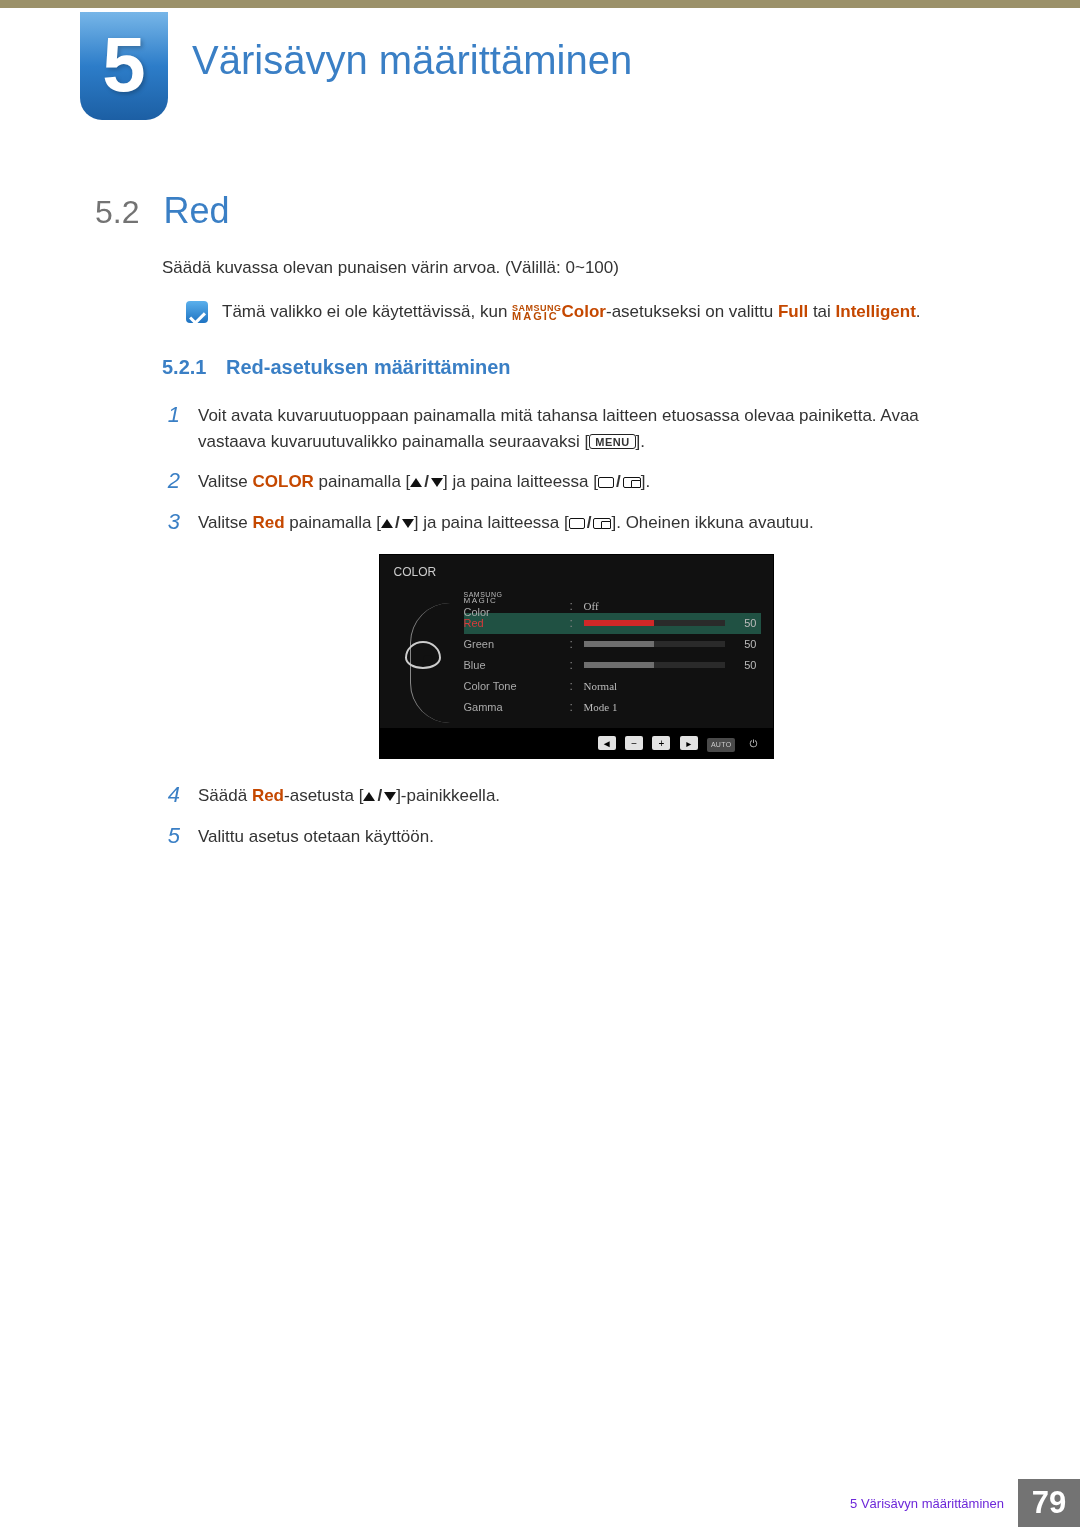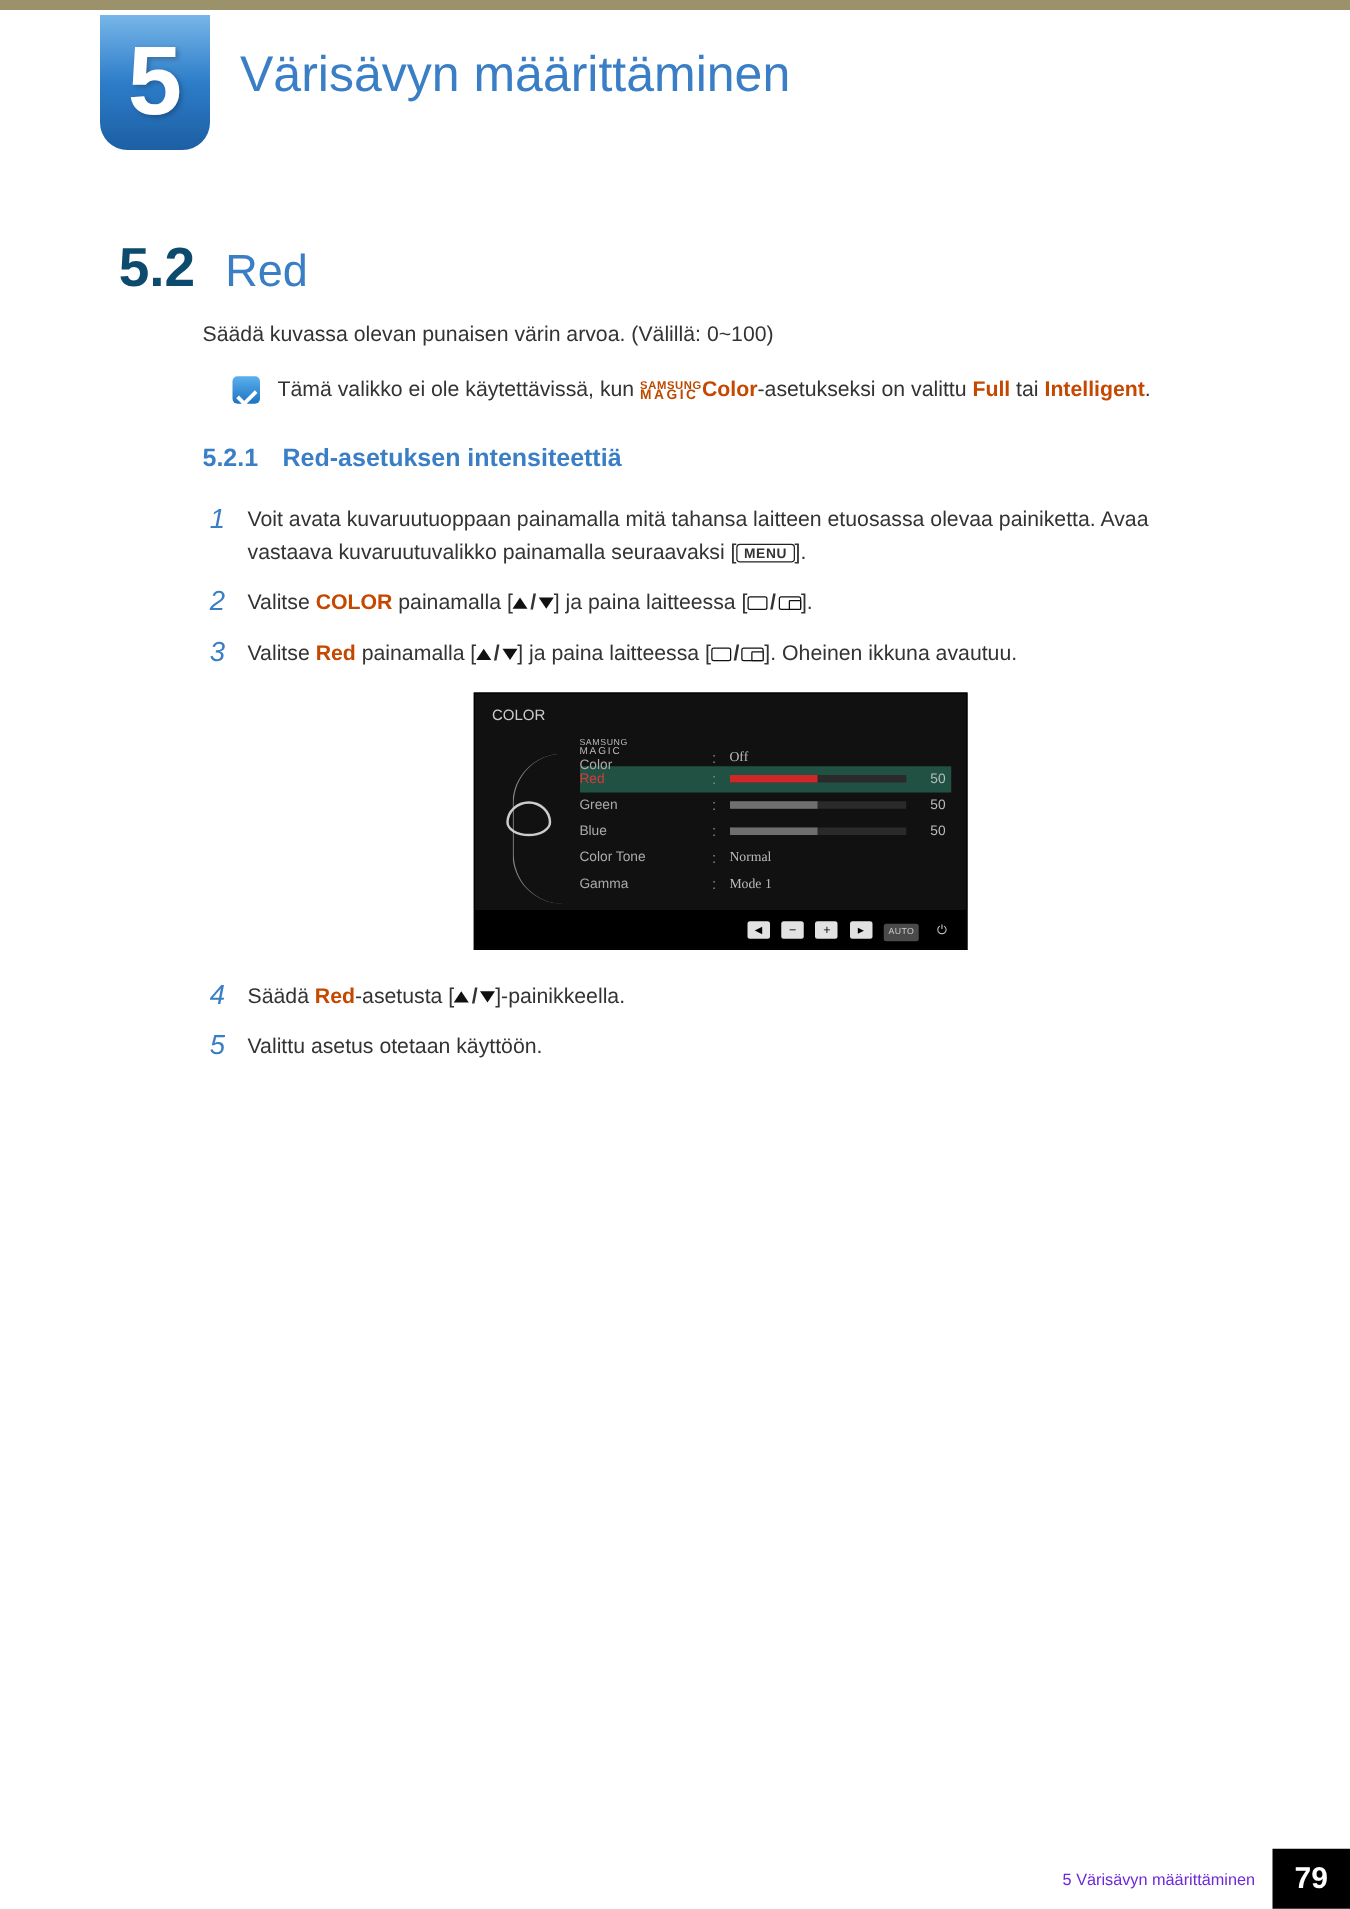--- a/index.html
+++ b/index.html
@@ -38,21 +38,21 @@
     color: #3a7fc5;
     font-weight: 500;
   }
   .section-heading {
     position: absolute;
     left: 95px; top: 190px;
     display: flex;
     gap: 24px;
     align-items: baseline;
   }
-  .section-num { color: #0c4a6e; font-size: 44px; font-weight: 700; }
+  .section-num { color: #737373; font-size: 32px; font-weight: 400; }
   .section-name { color: #3a7fc5; font-size: 36px; font-weight: 500; }
   .body {
     position: absolute;
     left: 162px; top: 255px; right: 90px;
     font-size: 17px;
     line-height: 1.55;
     color: #333;
   }
   .para { margin-bottom: 18px; }
   .note-row {
@@ -217,23 +217,23 @@
     height: 48px;
     display:flex; justify-content:flex-end; align-items:stretch;
   }
   .footer-text {
     display:flex; align-items:center;
     padding-right: 14px;
     font-size: 13px;
     color:#6d28d9;
   }
   .footer-page {
-    width: 62px; background:#000000; color:#fff;
+    width: 62px; background:#737373; color:#fff;
     display:flex; align-items:center; justify-content:center;
-    font-size: 24px; font-weight:bold;
+    font-size: 31px; font-weight:bold;
   }
 </style>
 </head>
 <body>
 
 <div class="top-bar"></div>
 
 <div class="chapter-badge">5</div>
 <div class="chapter-title">Värisävyn määrittäminen</div>
 
@@ -253,21 +253,21 @@
       <span class="magic-logo">
         <span class="magic-samsung">SAMSUNG</span>
         <span class="magic-magic">MAGIC</span>
       </span><span class="orange-bold">Color</span><span>-asetukseksi on valittu </span><span class="orange-bold">Full</span><span> tai </span><span class="orange-bold">Intelligent</span><span>.</span>
     </span>
   </div>
 
   <div class="subsection">
     <div class="subsection-head">
       <span class="subsection-num">5.2.1</span>
-      <span>Red-asetuksen intensiteettiä</span>
+      <span>Red-asetuksen määrittäminen</span>
     </div>
 
     <div class="step-row">
       <div class="step-num">1</div>
       <div class="step-text">
         <span>Voit avata kuvaruutuoppaan painamalla mitä tahansa laitteen etuosassa olevaa painiketta. Avaa vastaava kuvaruutuvalikko painamalla seuraavaksi [</span><span class="menu-pill">MENU</span><span>].</span>
       </div>
     </div>
 
     <div class="step-row">

